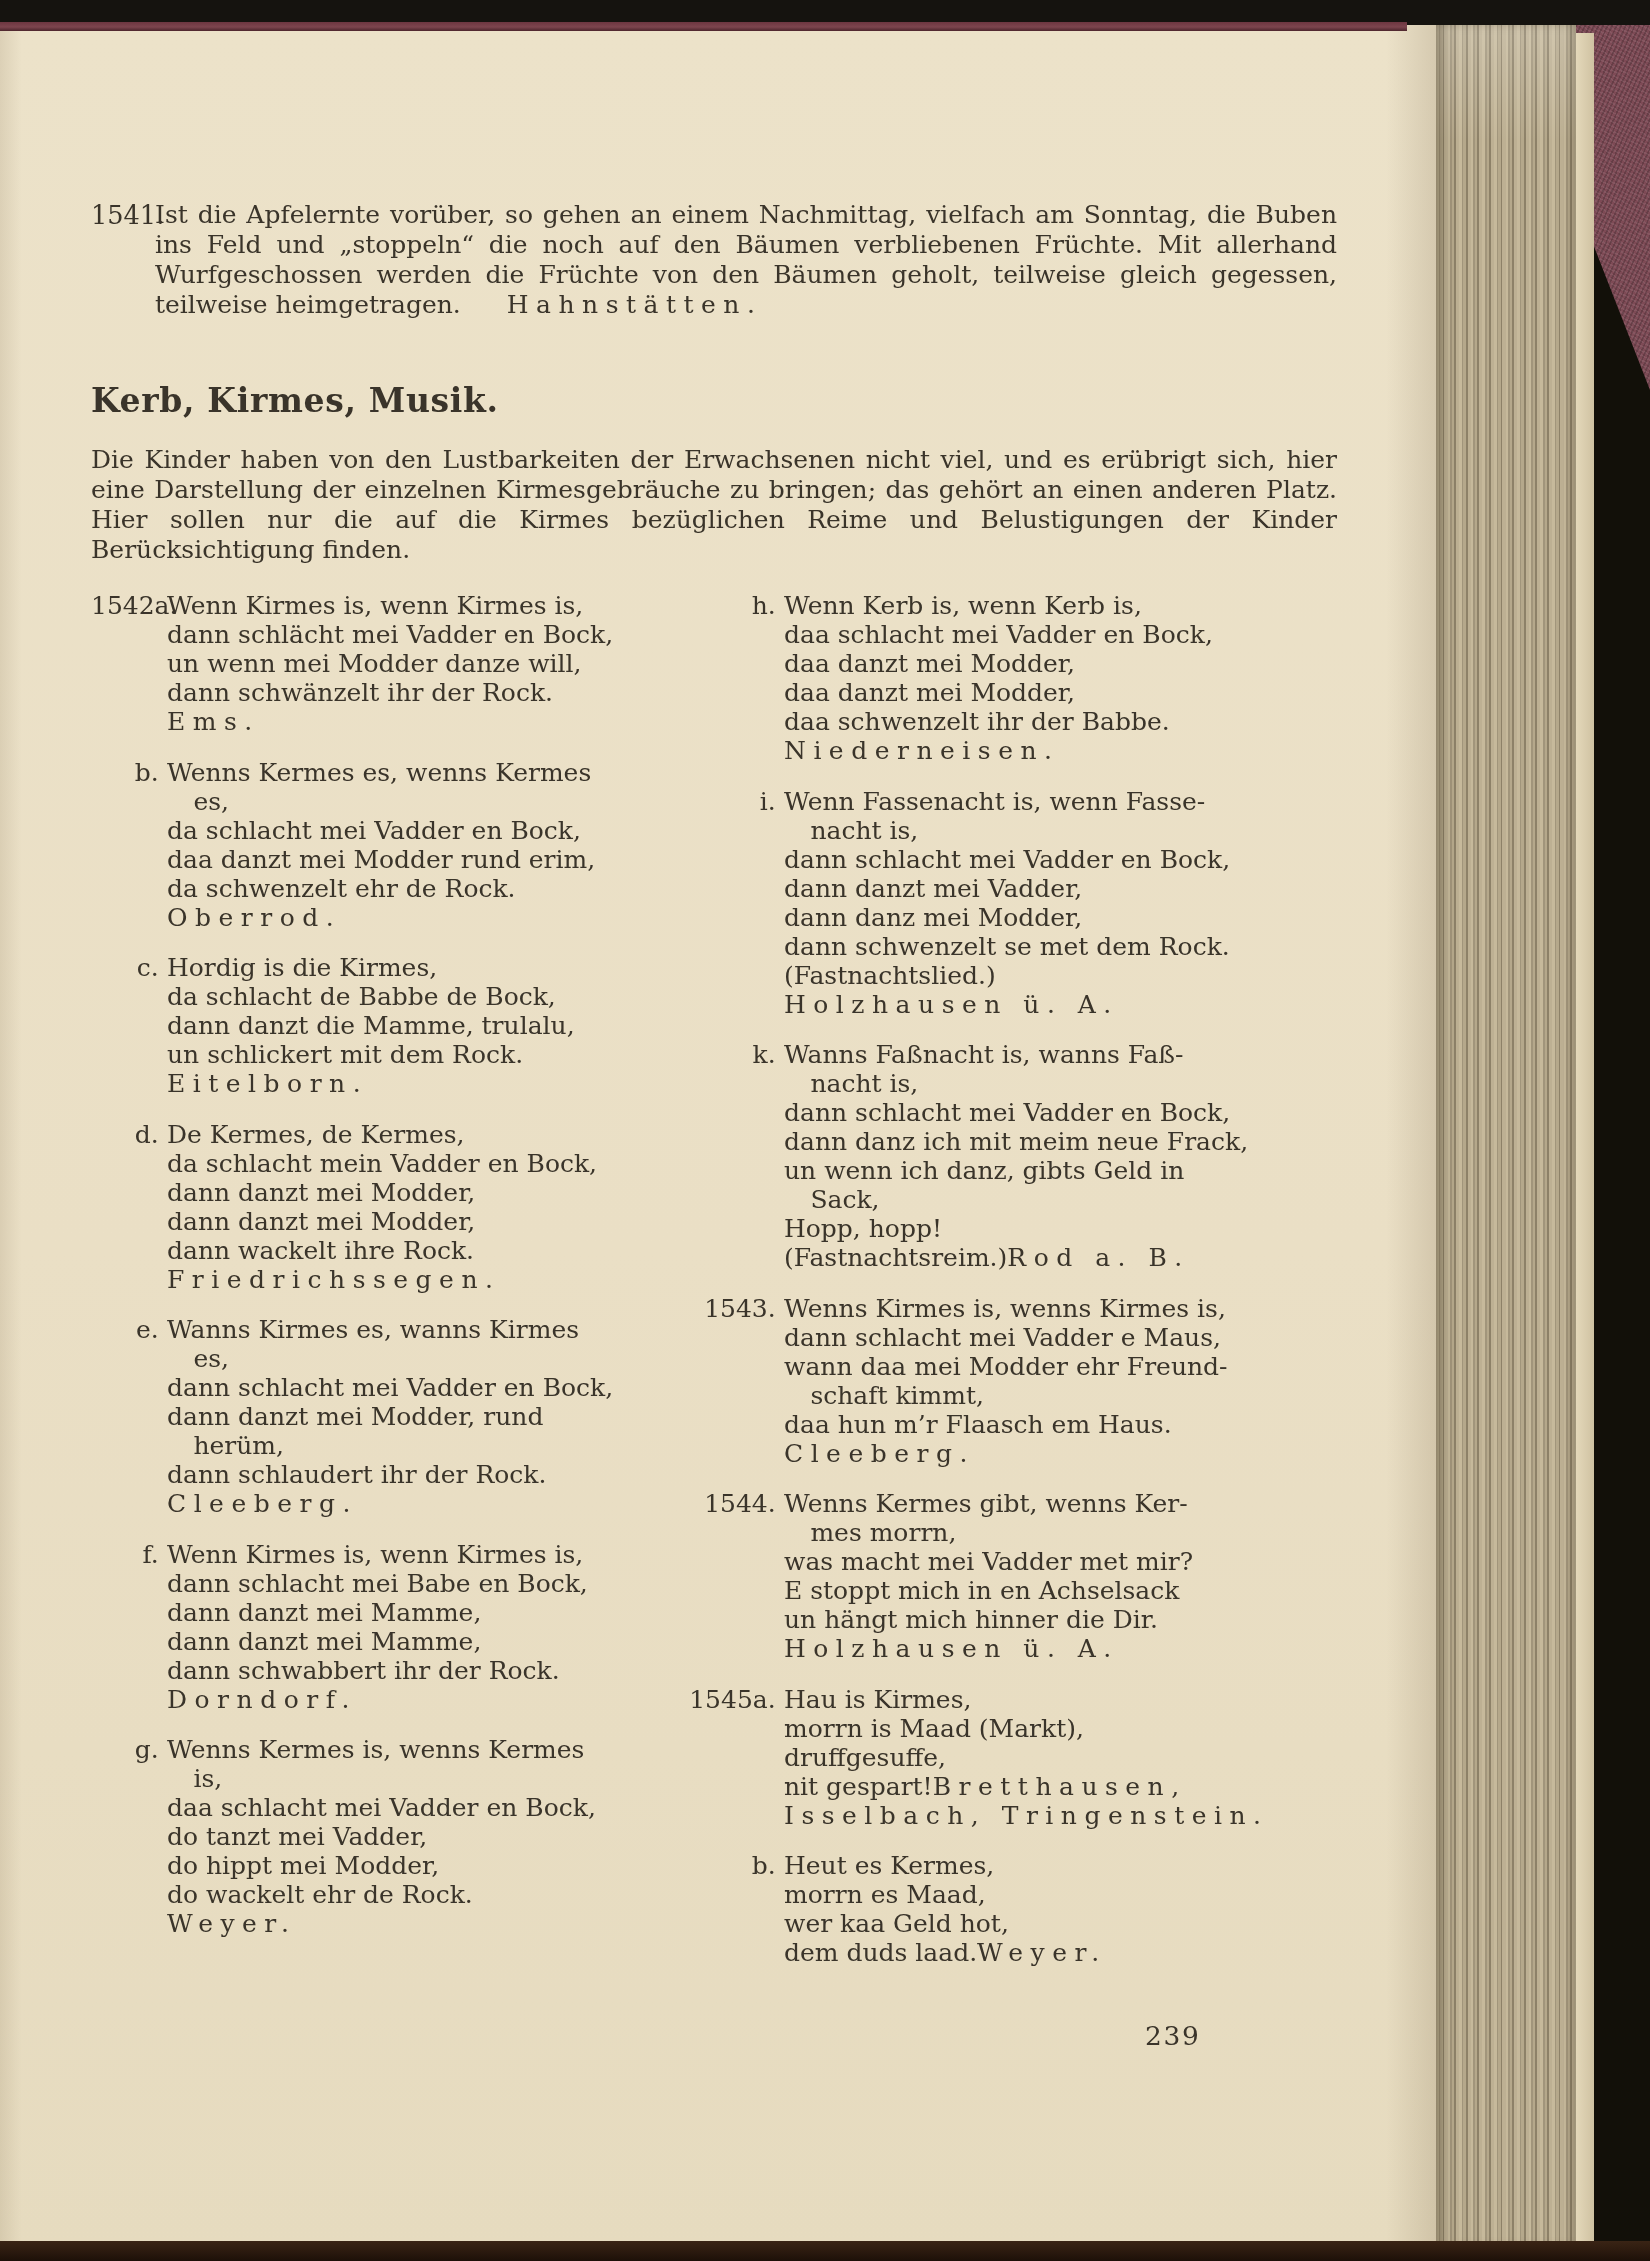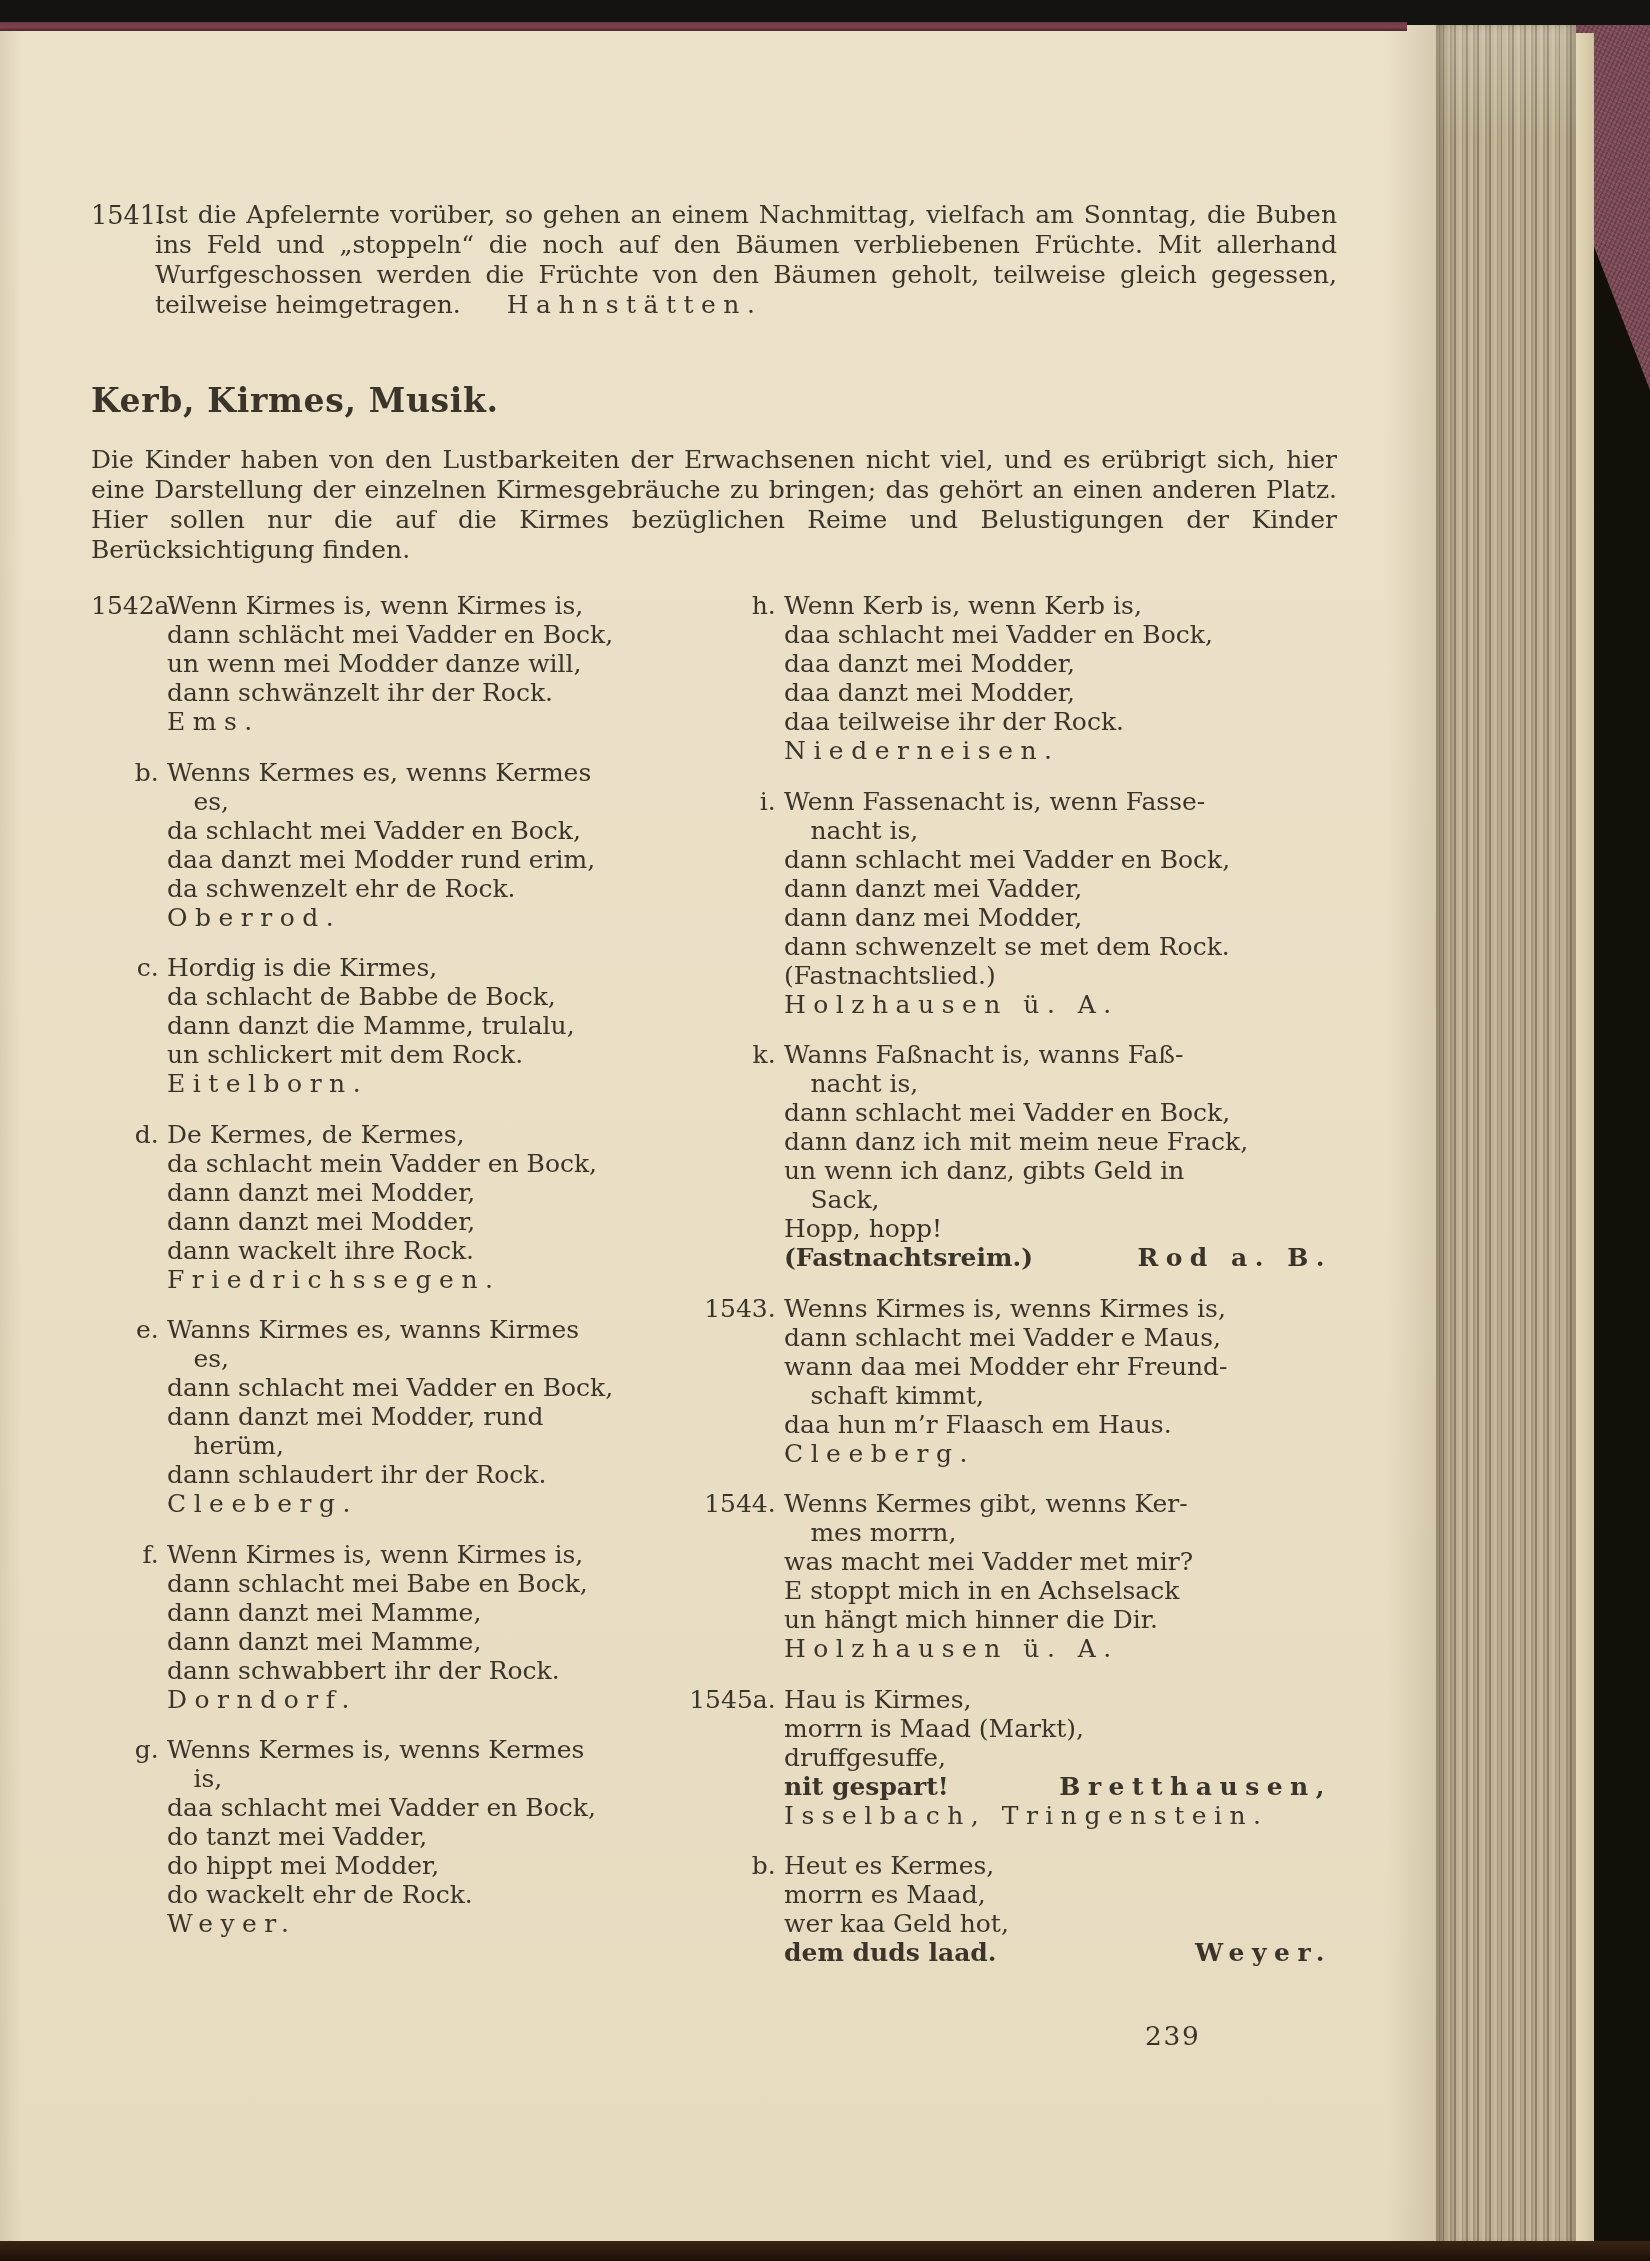--- a/index.html
+++ b/index.html
@@ -60,21 +60,21 @@
 
   .columns{display:grid;grid-template-columns:594px 1fr;margin-top:26.4px;}
   .entry{display:grid;grid-template-columns:76px 1fr;margin-bottom:21.5px;}
   .rcol .entry{grid-template-columns:99px 1fr;}
   .entry .lab{text-align:right;padding-right:8.3px;font-size:25px;line-height:29px;}
   .vbody{font-size:25px;line-height:29px;}
   .ln{min-height:29px;}
   .ln.cont{padding-left:26.4px;}
   .ln.src{letter-spacing:.3em;padding-right:5px;}
   .ln.note{letter-spacing:0;}
-  .ln.split{display:flex;justify-content:space-between;font-weight:bold;}
+  .ln.split{display:flex;}
   .ln.split .sr{letter-spacing:.3em;padding-right:5px;}
 
   .page-number{position:absolute;left:1145px;top:1967px;font-size:26.4px;letter-spacing:1.7px;margin-top:28px;}
 
   
   .bottom-band{position:absolute;left:0;top:2241px;width:1651px;height:20px;
      background:linear-gradient(to bottom,#3a2415,#1d1008);}
 </style>
 </head>
 <body>
@@ -178,21 +178,21 @@
             </div>
           </div>
         <div class="rcol" id="right-col">
             <div class="entry">
               <div class="lab">h.</div>
               <div class="vbody">
                 <div class="ln v">Wenn Kerb is, wenn Kerb is,</div>
                 <div class="ln v">daa schlacht mei Vadder en Bock,</div>
                 <div class="ln v">daa danzt mei Modder,</div>
                 <div class="ln v">daa danzt mei Modder,</div>
-                <div class="ln v">daa teilweise ihr der Rock.</div>
+                <div class="ln v">daa schwenzelt ihr der Babbe.</div>
                 <div class="ln src">Niederneisen.</div>
               </div>
             </div>
             <div class="entry">
               <div class="lab">i.</div>
               <div class="vbody">
                 <div class="ln v">Wenn Fassenacht is, wenn Fasse-</div>
                 <div class="ln cont">nacht is,</div>
                 <div class="ln v">dann schlacht mei Vadder en Bock,</div>
                 <div class="ln v">dann danzt mei Vadder,</div>

